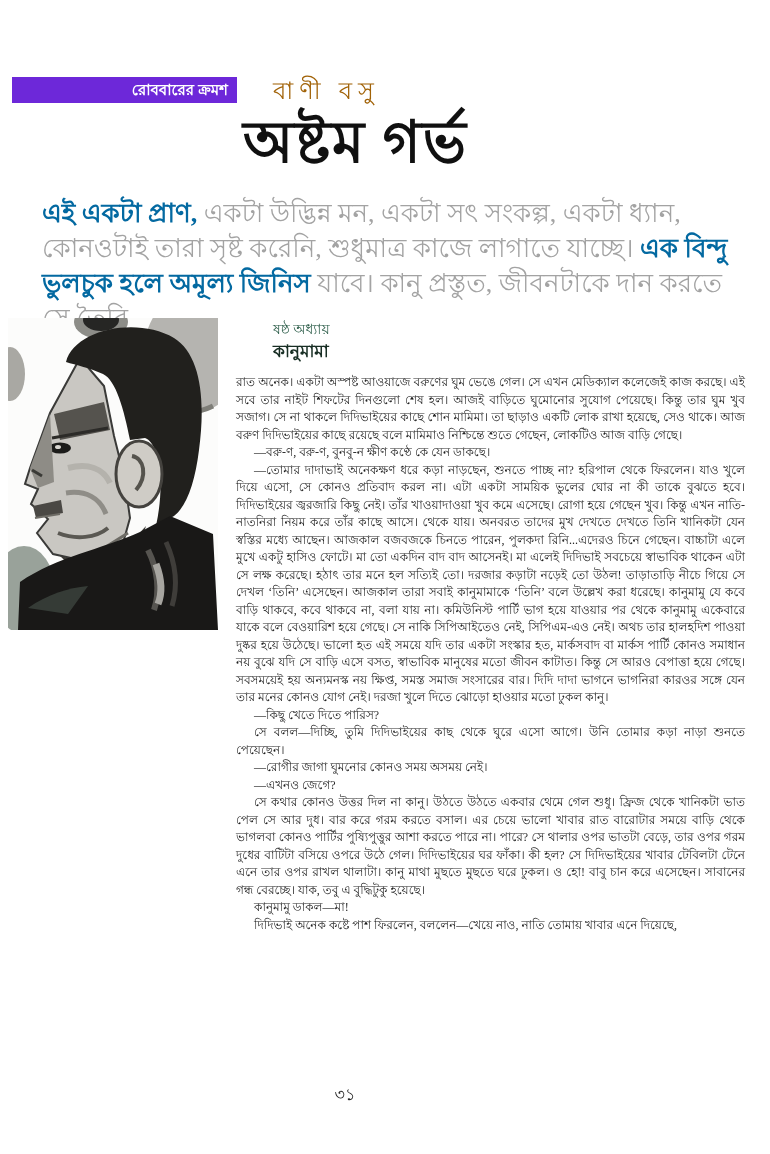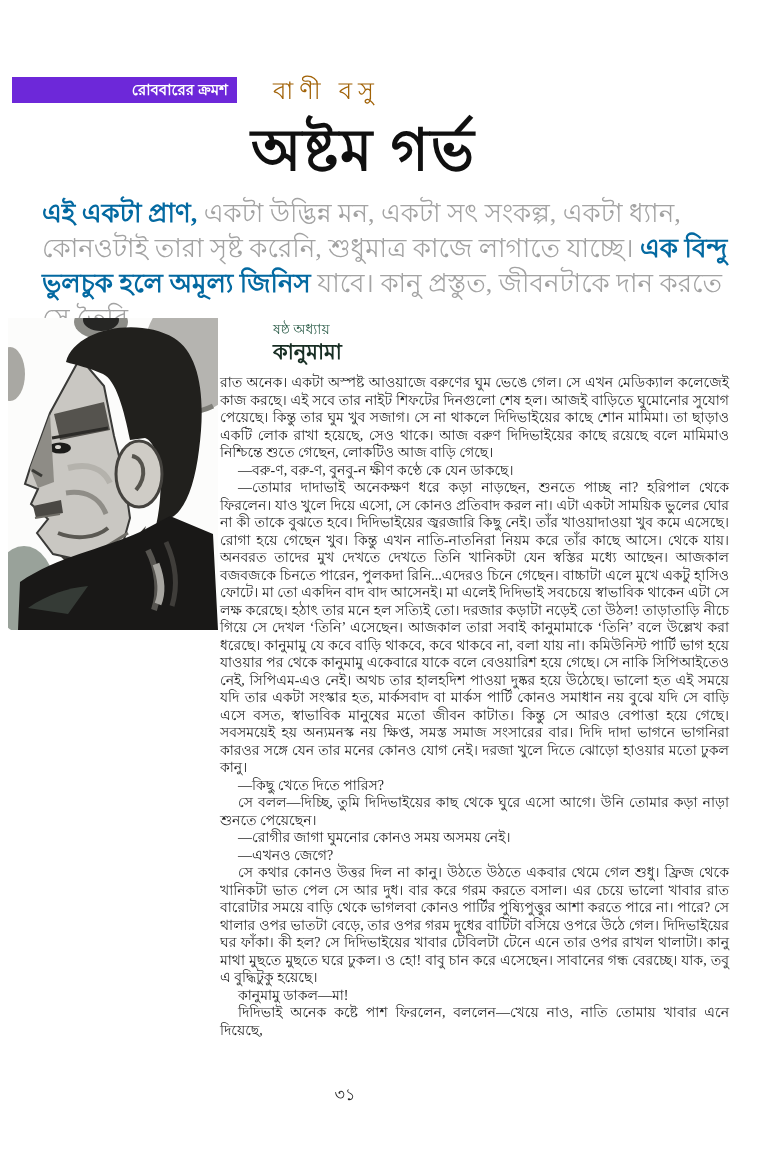--- a/index.html
+++ b/index.html
@@ -12,41 +12,41 @@
     position:absolute;left:12px;top:77px;width:225px;height:26px;
     background:#6d28d9;color:#ffffff;text-align:right;
     font-family:"Liberation Sans","DejaVu Sans",sans-serif;
     font-size:15px;font-weight:bold;line-height:26px;padding-right:9px;box-sizing:border-box;
   }
   .author{
     position:absolute;left:253px;top:72px;
     font-size:24px;letter-spacing:6px;color:#a16207;white-space:nowrap;margin-left:20px;
   }
   .title{
-    position:absolute;left:243px;top:98px;margin:8px;
+    position:absolute;left:243px;top:98px;margin:0;
     font-size:58px;font-weight:bold;color:#101010;letter-spacing:2px;white-space:nowrap;
   }
   
   .deck{
     position:absolute;left:42px;top:196px;width:698px;margin:0;
     font-size:26px;line-height:35px;text-align:left;color:#a3a3a3;
   }
   .deck .seg-green{color:#0369a1;font-weight:bold;}
   .deck .seg-gray{color:#a3a3a3;}
   
   .artwork{position:absolute;left:8px;top:318px;width:210px;height:312px;margin:0;}
   .artwork svg{display:block;width:100%;height:100%;}
   
   .chapter{position:absolute;left:237px;top:320px;margin-left:36px;}
   .chapter-number{font-size:14px;color:#2b5c48;line-height:20px;}
-  .chapter-title{font-size:21px;color:#182e24;line-height:24px;font-weight:bold;}
+  .chapter-title{font-size:17px;color:#182e24;line-height:24px;font-weight:bold;}
   
   .story{
-    position:absolute;left:220px;top:374px;width:509px;
-    font-size:14px;line-height:17.5px;color:#1f1f1f;text-align:justify;
+    position:absolute;left:236px;top:374px;width:509px;
+    font-size:12px;line-height:17.5px;color:#1f1f1f;text-align:justify;
   }
   .story p{margin:0;text-indent:18px;}
   .story p:first-child{text-indent:0;}
   
   .page-number{
     position:absolute;left:0;top:1082px;width:690px;text-align:center;
     font-size:16px;color:#222222;
   }
 </style>
 </head>

